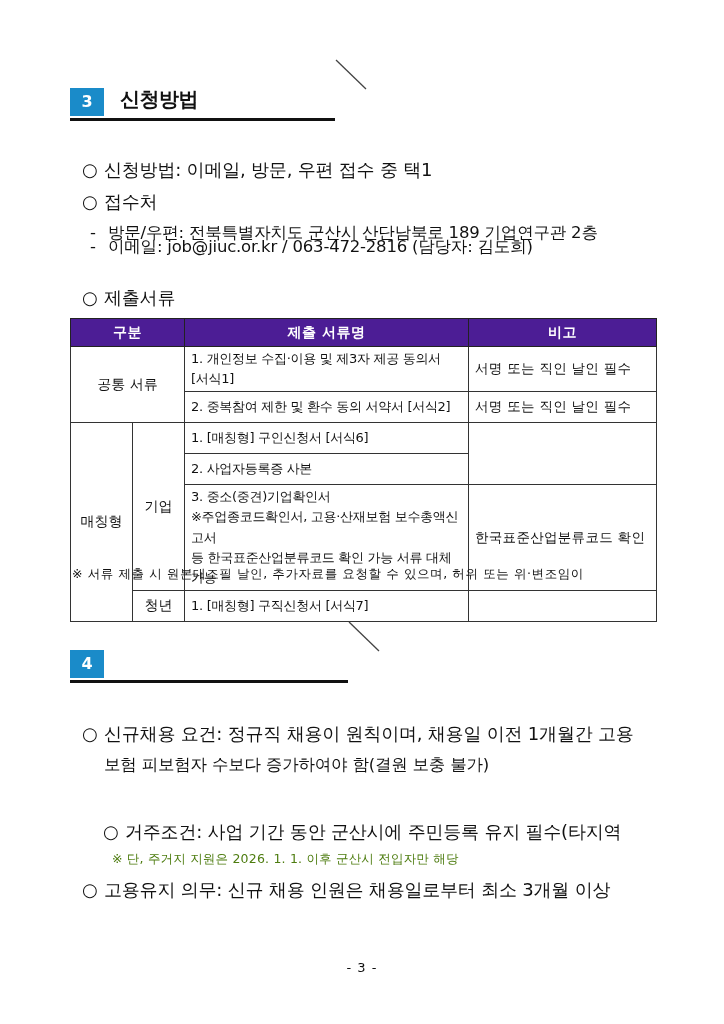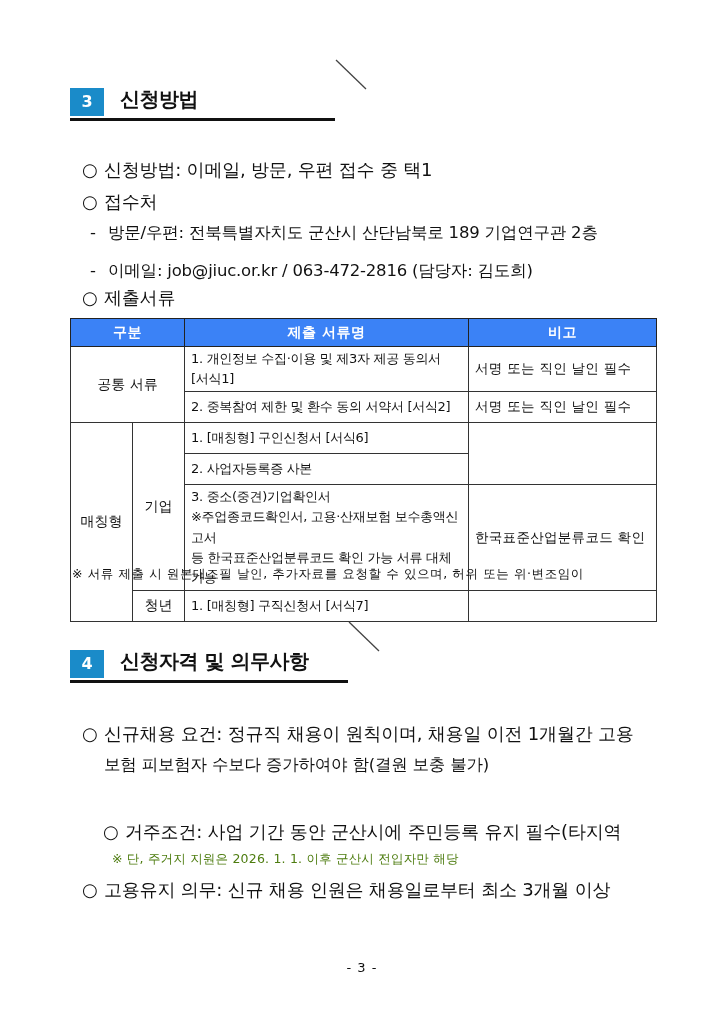--- a/index.html
+++ b/index.html
@@ -115,21 +115,21 @@
   .doc-table {
     position: absolute;
     left: 70px;
     top: 318px;
     width: 586px;
     border-collapse: collapse;
     table-layout: fixed;
     font-size: 13px;
   }
   .doc-table th {
-    background: #3b82f6;
+    background: #4c1d95;
     color: #ffffff;
     font-size: 14px;
     font-weight: bold;
     height: 25px;
     text-align: center;
     border: 1px solid #222222;
     letter-spacing: 0.5px;
   }
   .doc-table td {
     border: 1px solid #333333;
@@ -187,21 +187,21 @@
   </div>
 
   <div class="bullet-line" style="left:82px; top:190px;">
     <span class="bullet-mark">○</span><span>접수처</span>
   </div>
 
   <div class="dash-line" style="left:90px; top:222px;">
     <span class="bullet-mark" style="width:18px;">-</span><span>방문/우편: 전북특별자치도 군산시 산단남북로 189 기업연구관 2층</span>
   </div>
 
-  <div class="dash-line" style="left:90px; top:260px;">
+  <div class="dash-line" style="left:90px; top:236px;">
     <span class="bullet-mark" style="width:18px;">-</span><span>이메일: job@jiuc.or.kr / 063-472-2816 (담당자: 김도희)</span>
   </div>
 
   <div class="bullet-line" style="left:82px; top:286px;">
     <span class="bullet-mark">○</span><span>제출서류</span>
   </div>
 
   <table class="doc-table">
     <colgroup>
       <col style="width:62px">
@@ -249,21 +249,20 @@
         <td class="c-doc">1. [매칭형] 구직신청서 [서식7]</td>
         <td class="c-remark"></td>
       </tr>
     </tbody>
   </table>
 
   <div class="note-small" style="left:72px; top:566px;">※ 서류 제출 시 원본대조필 날인, 추가자료를 요청할 수 있으며, 허위 또는 위·변조임이</div>
 
   <div class="section-head" style="top:648px;">
     <div class="sec-badge">4</div>
-    <div class="sec-title">신청자격 및 의무사항</div>
     <div class="sec-rule" style="width:278px;"></div>
     <div class="sec-diag" style="left:275px;">
       <svg width="40" height="40" viewBox="0 0 40 40">
         <line x1="4" y1="2" x2="34" y2="31" stroke="#444444" stroke-width="1.3"></line>
       </svg>
     </div>
   </div>
 
   <div class="bullet-line" style="left:82px; top:722px;">
     <span class="bullet-mark">○</span><span>신규채용 요건: 정규직 채용이 원칙이며, 채용일 이전 1개월간 고용</span>

